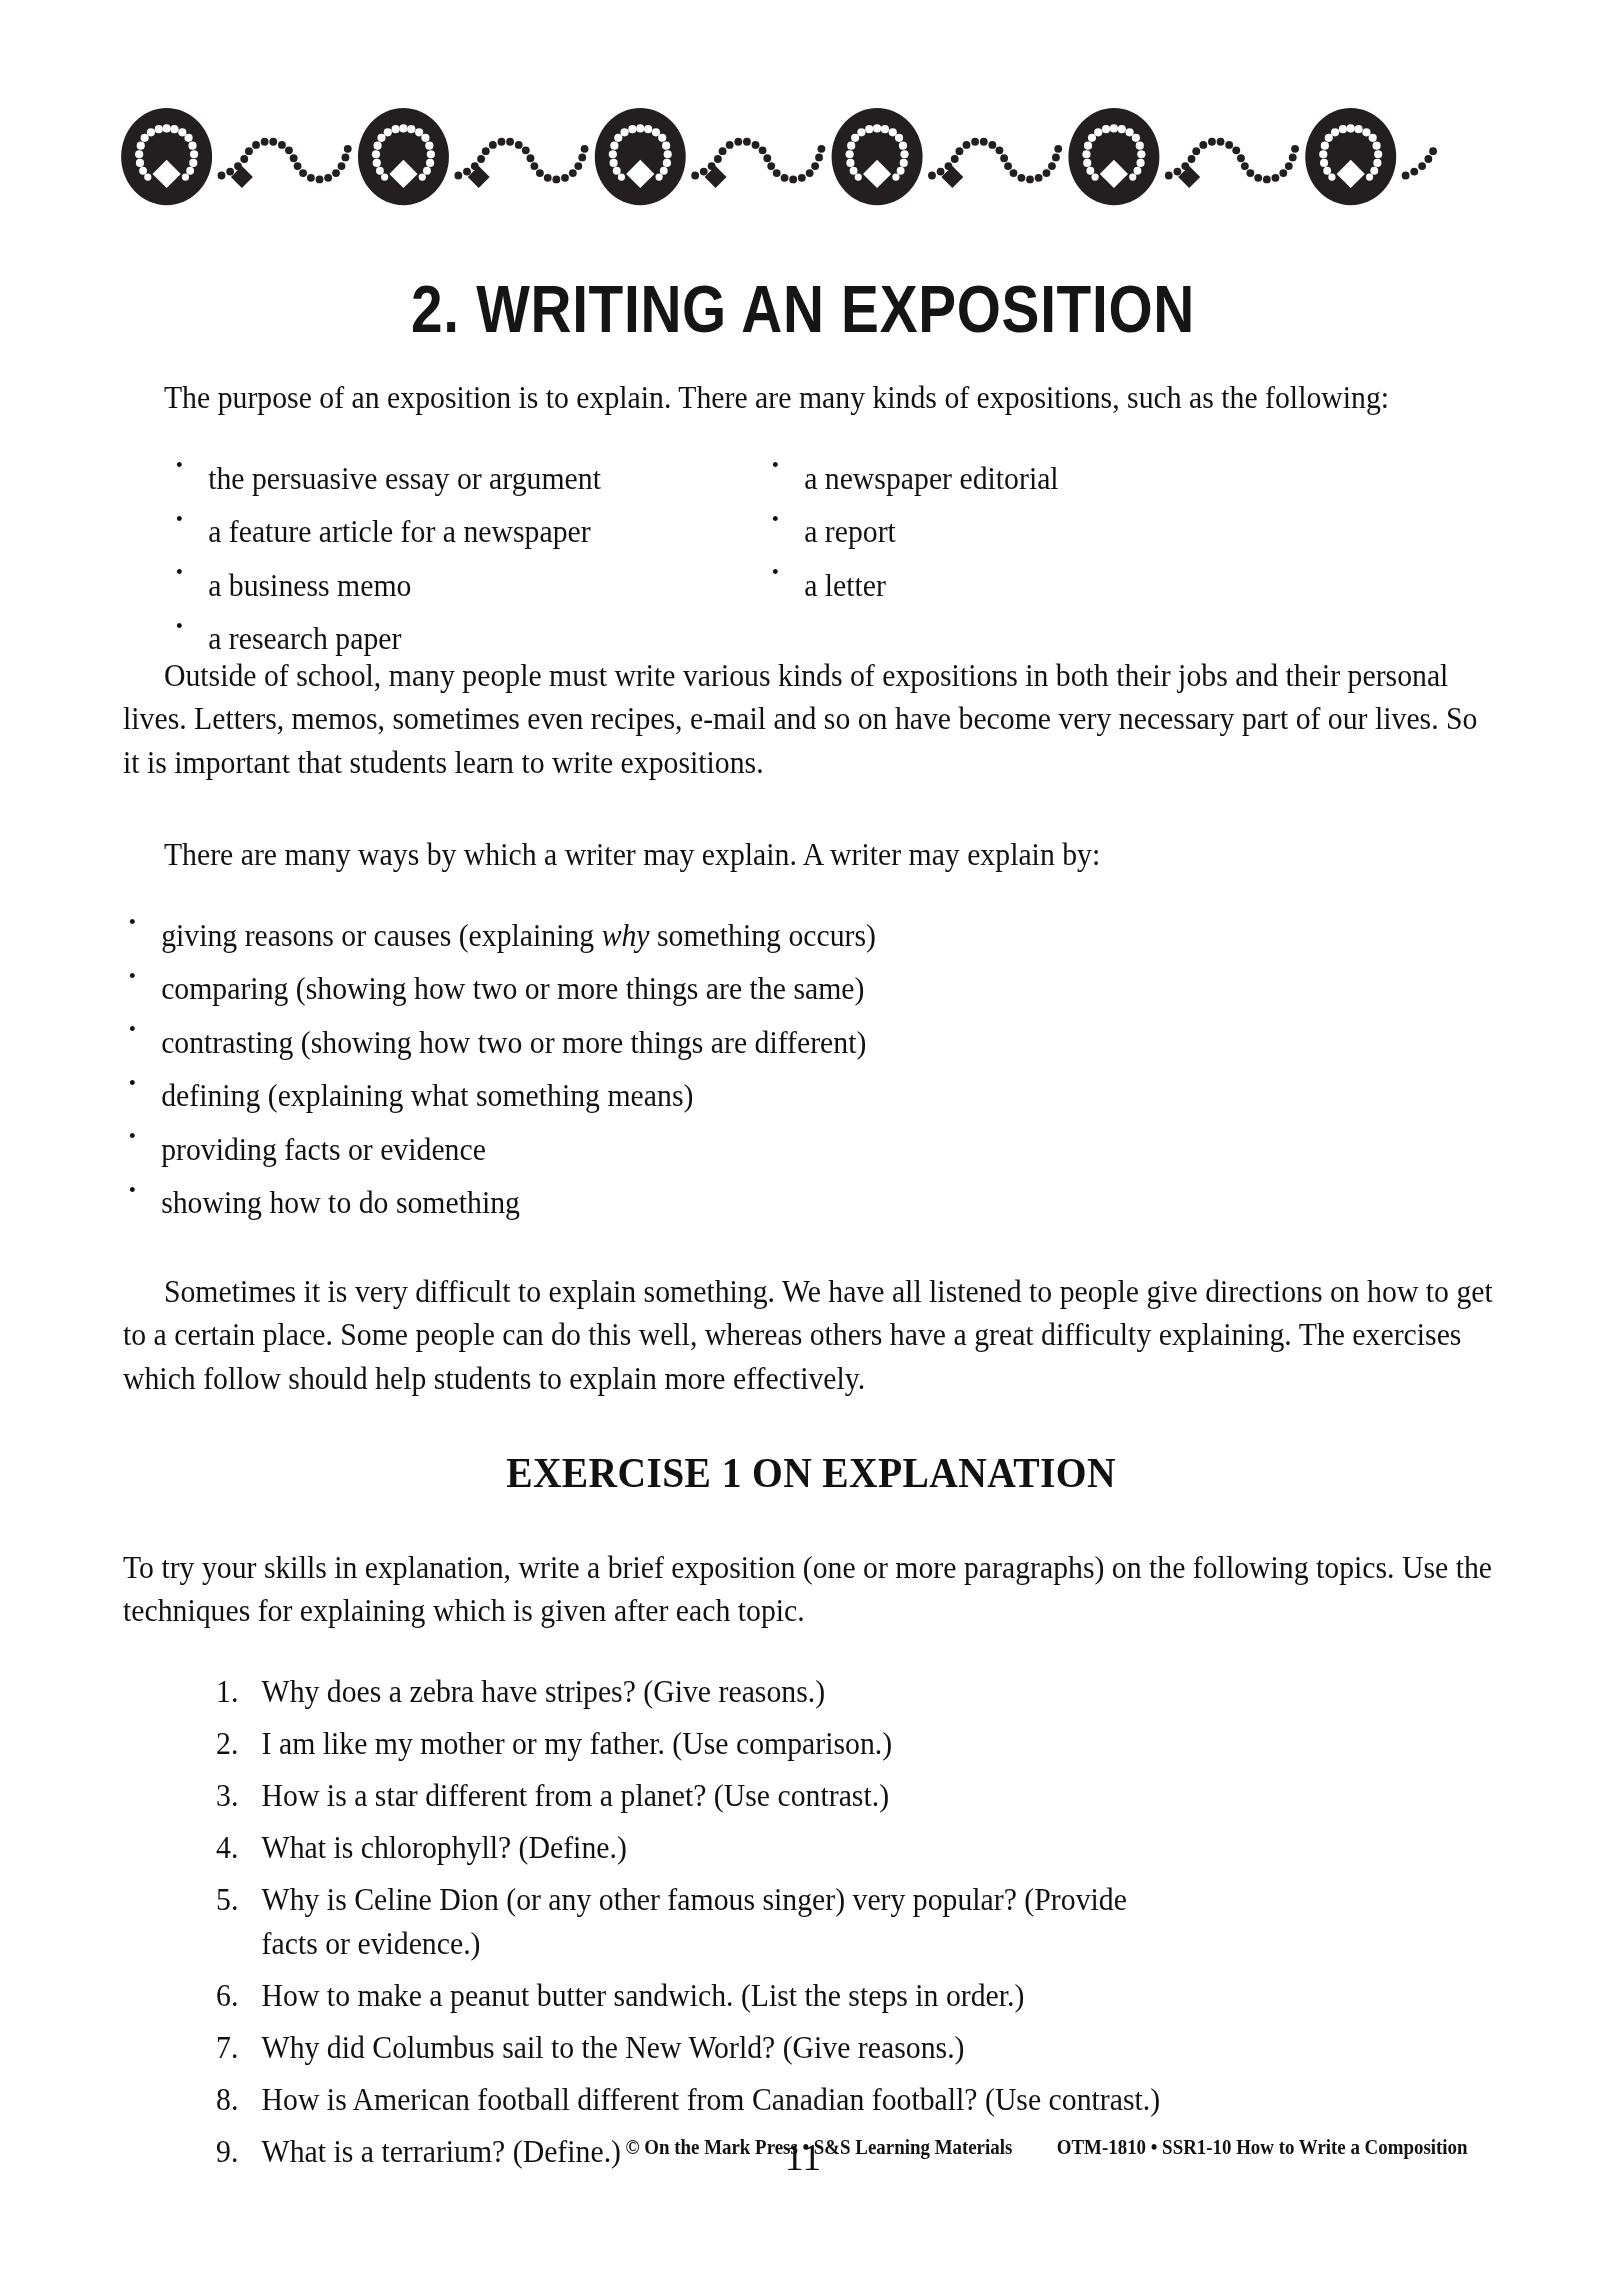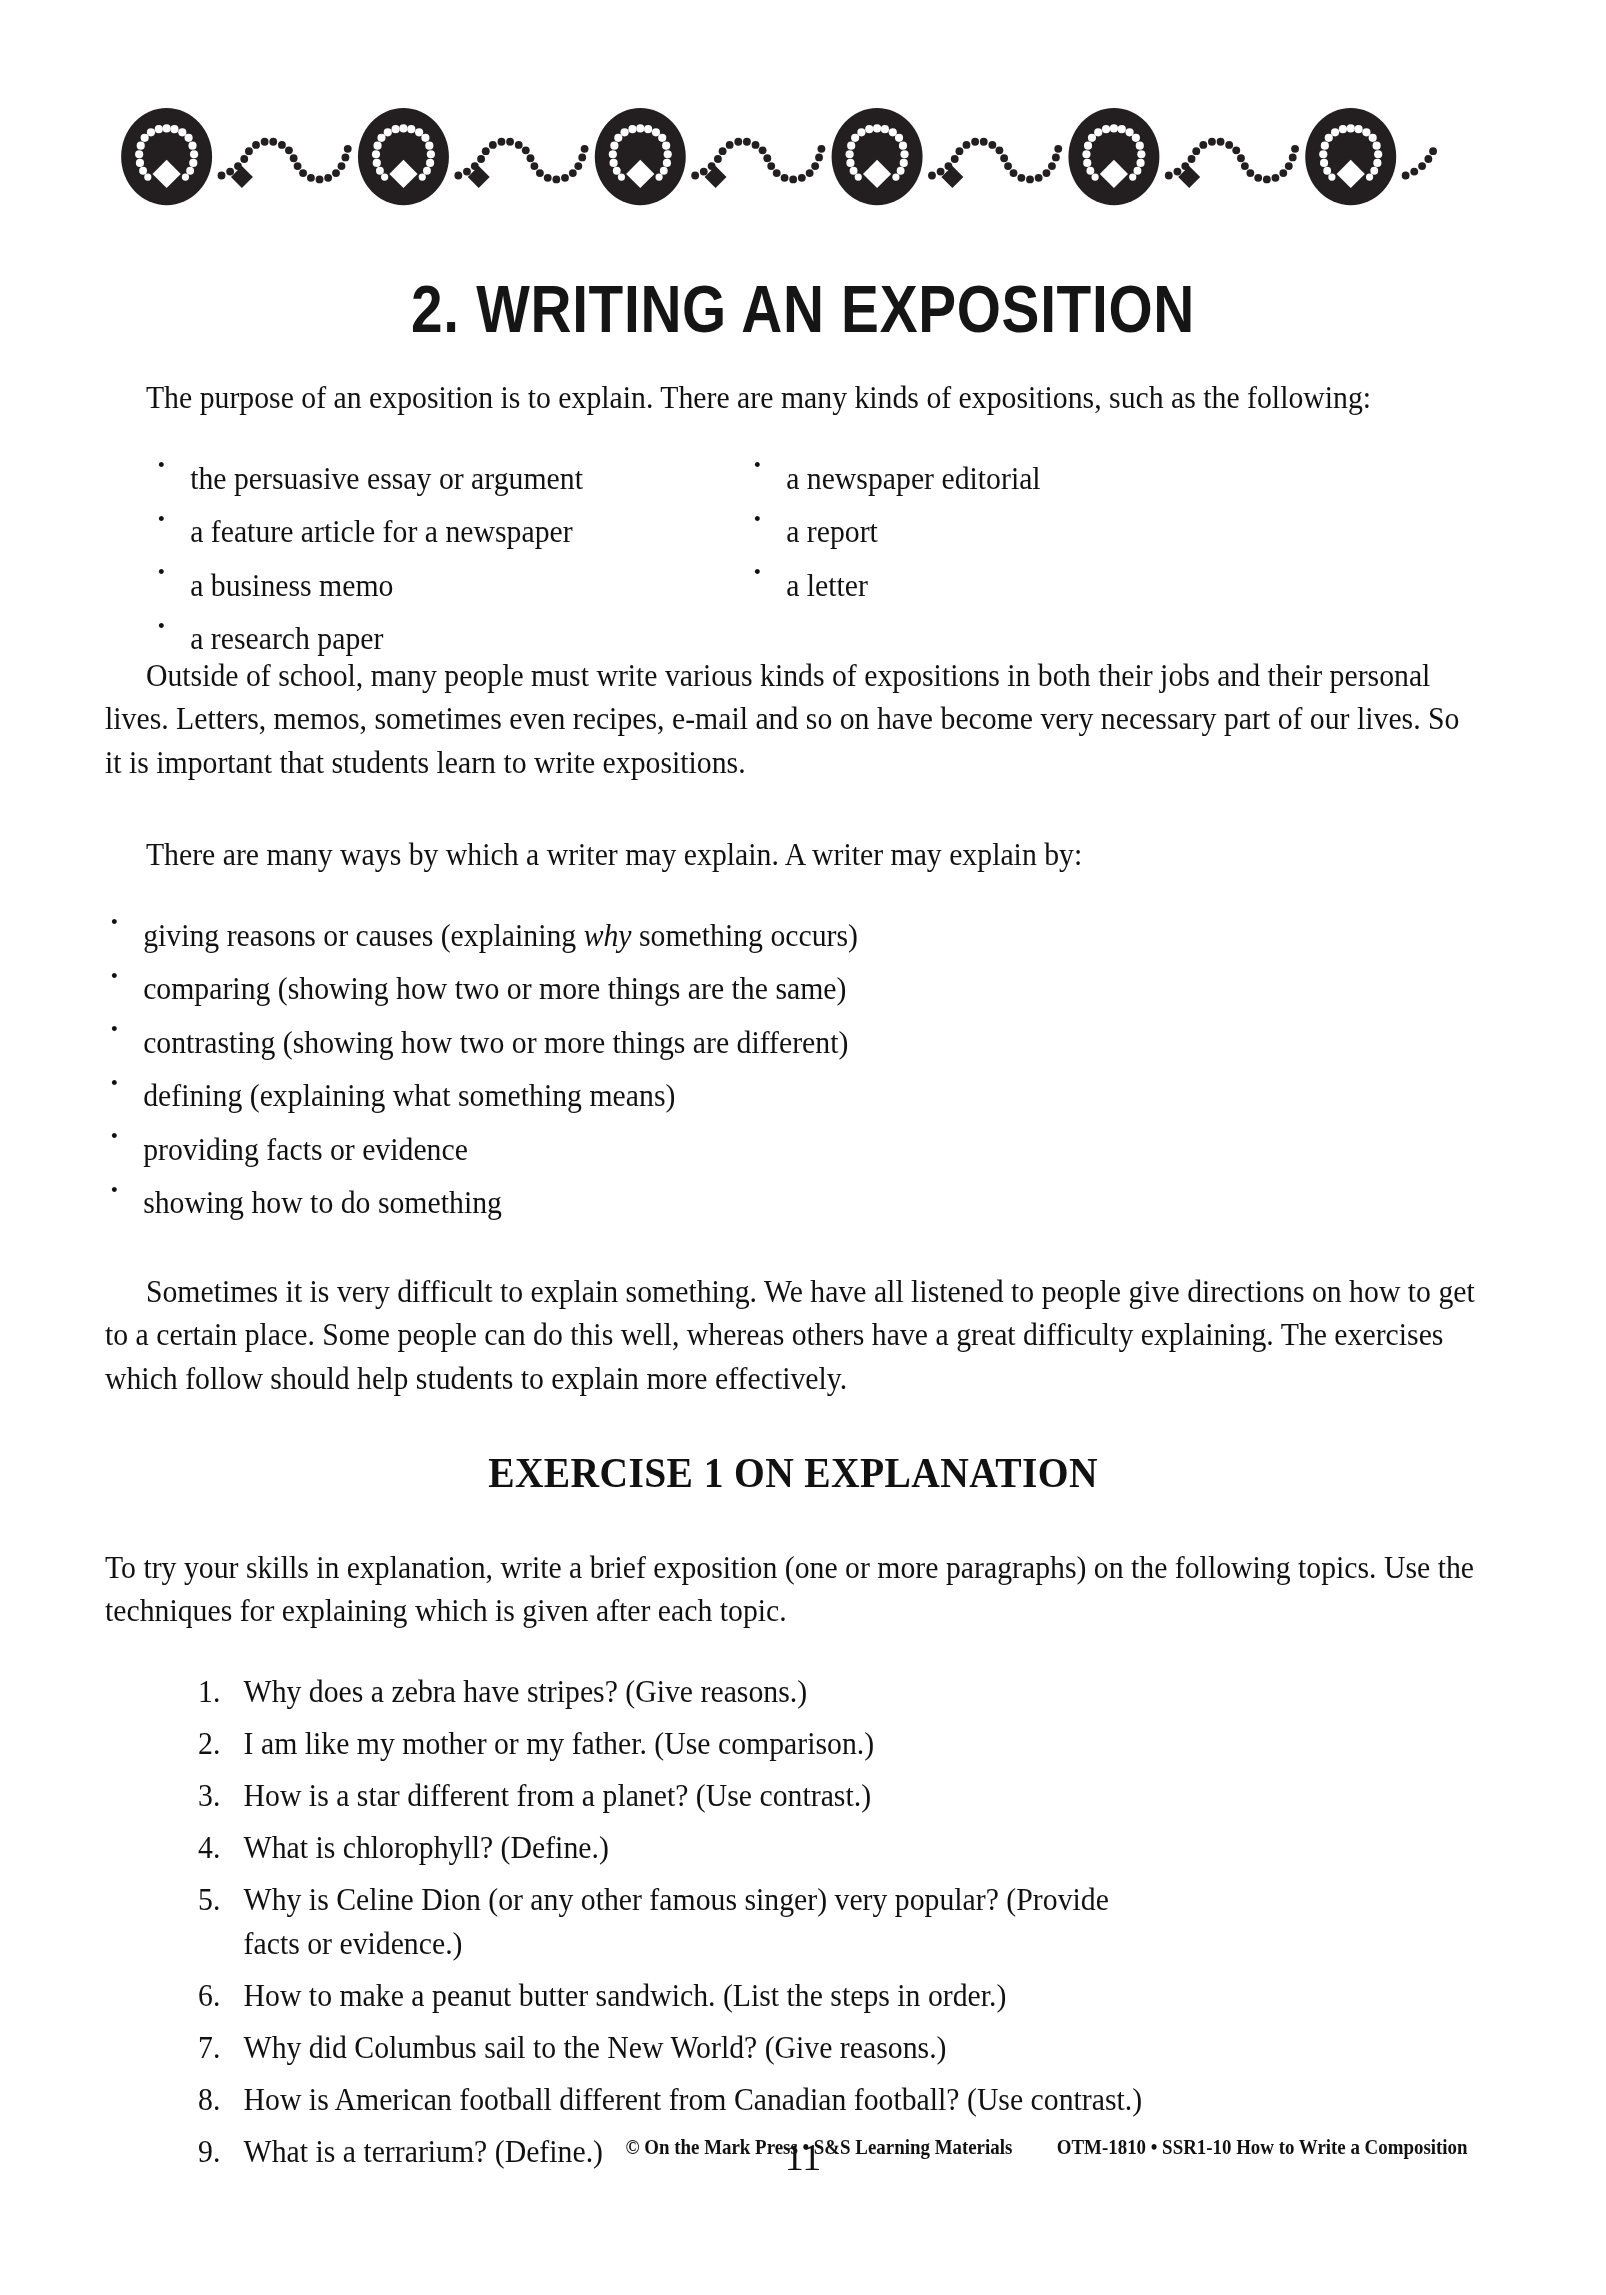--- a/index.html
+++ b/index.html
@@ -50,21 +50,21 @@
     line-height: 1;
     color: #151515;
     transform: scaleX(0.86);
     transform-origin: center top;
     white-space: nowrap;
   }
 
   
   .col {
     position: absolute;
-    left: 105px;
+    left: 123px;
     width: 1376px;
     top: 376px;
   }
 
   p.body {
     margin: 0 0 0 0;
     font-size: 32px;
     line-height: 1.36;
     text-align: left;
     transform: scaleX(0.93);

